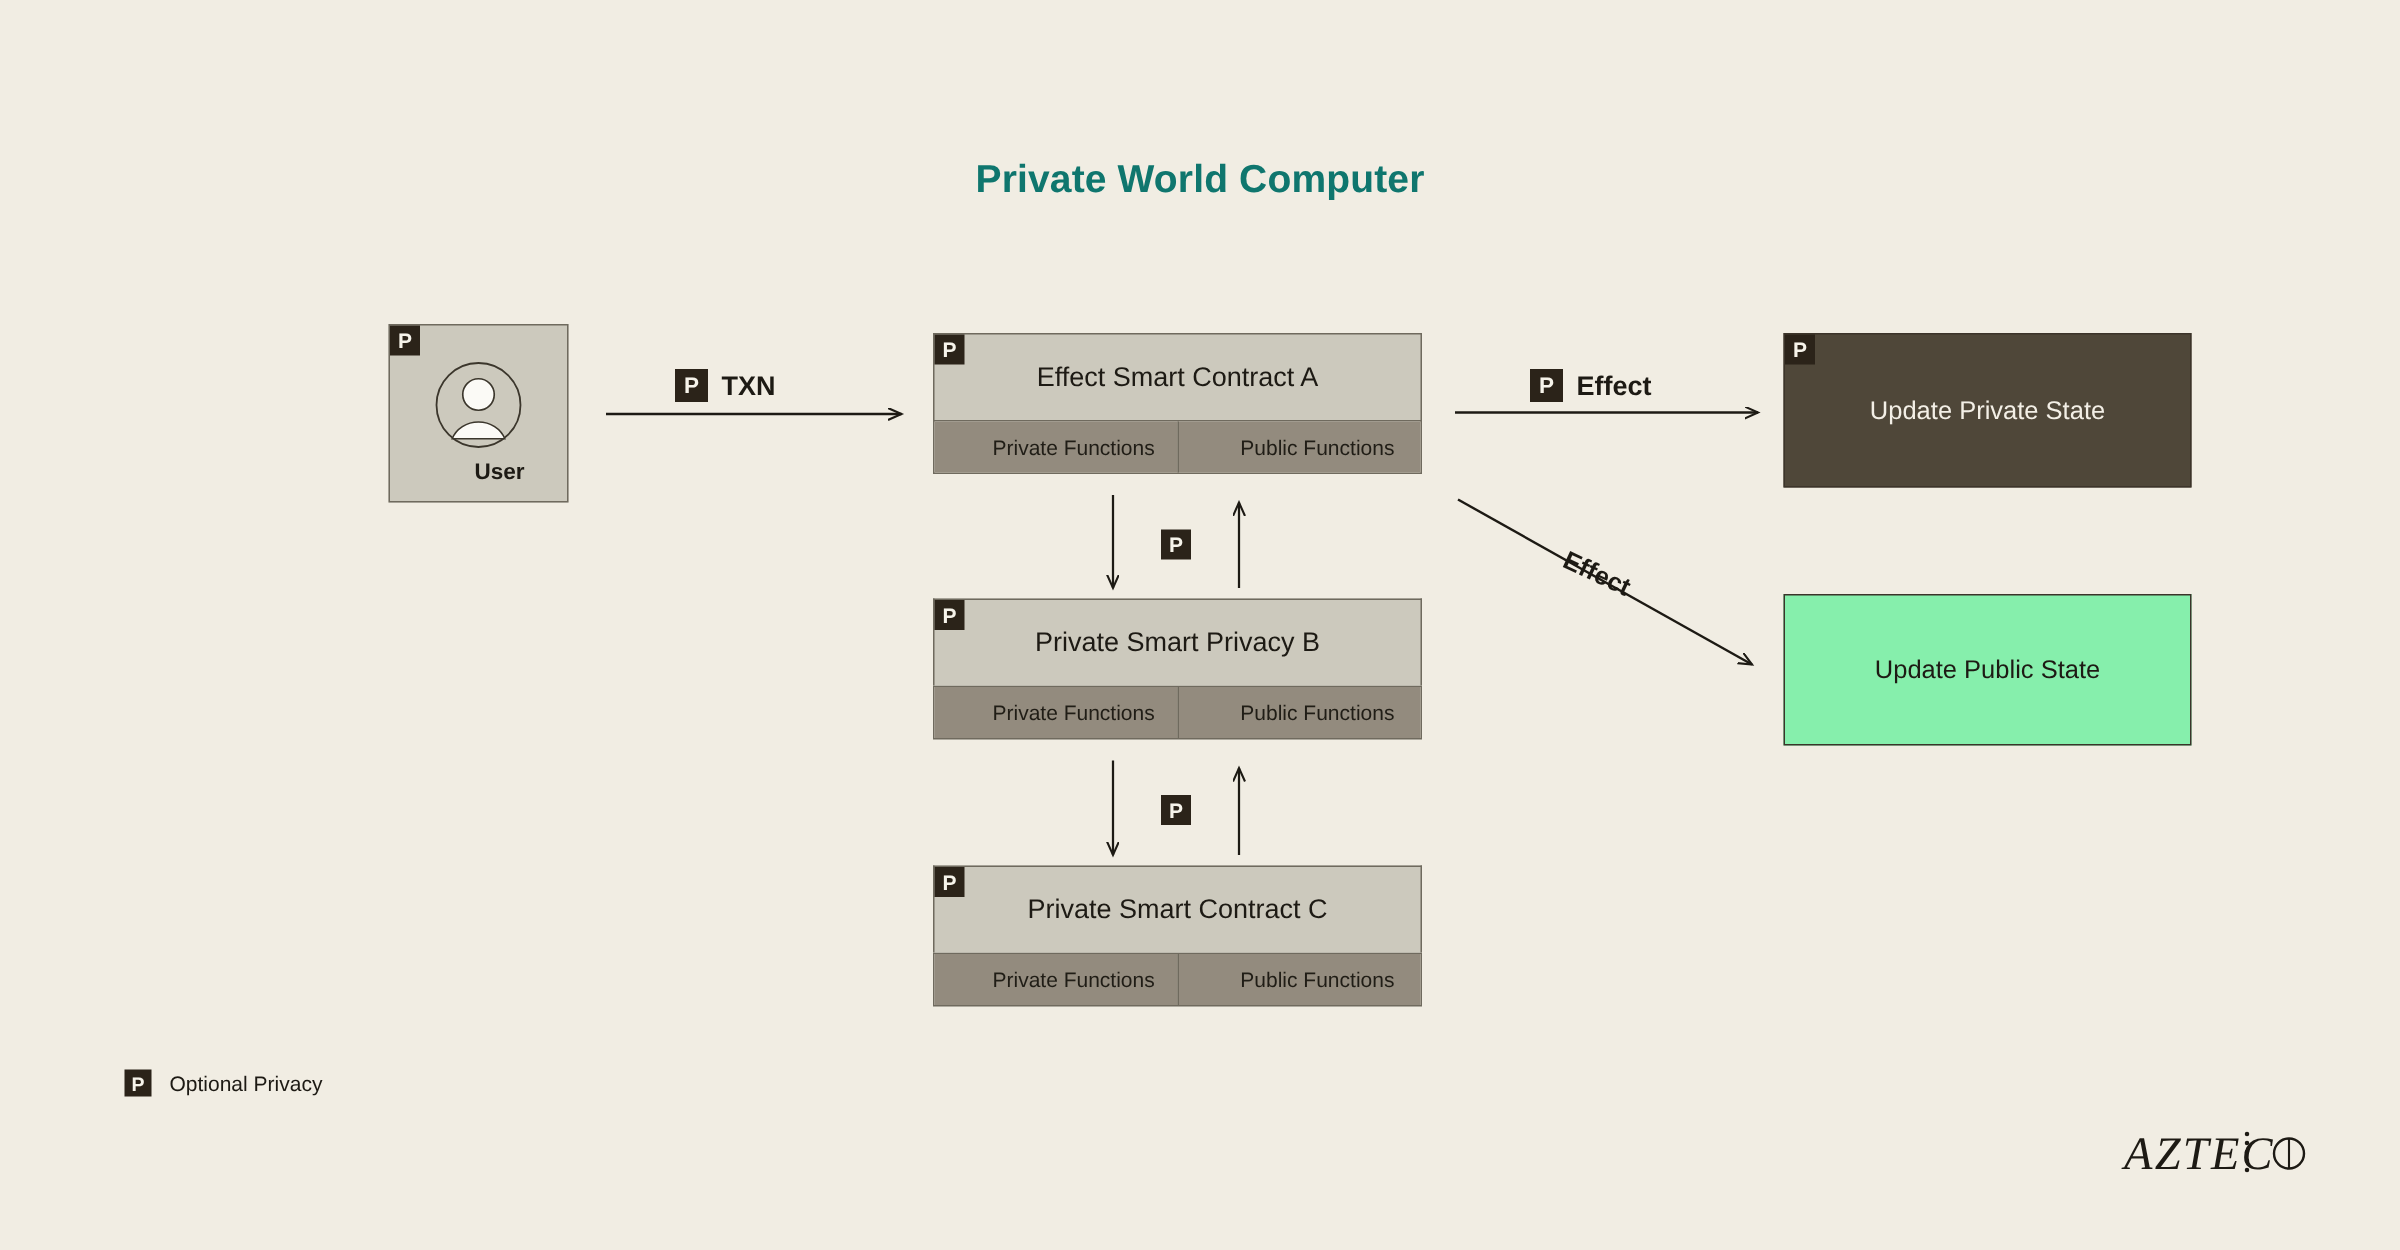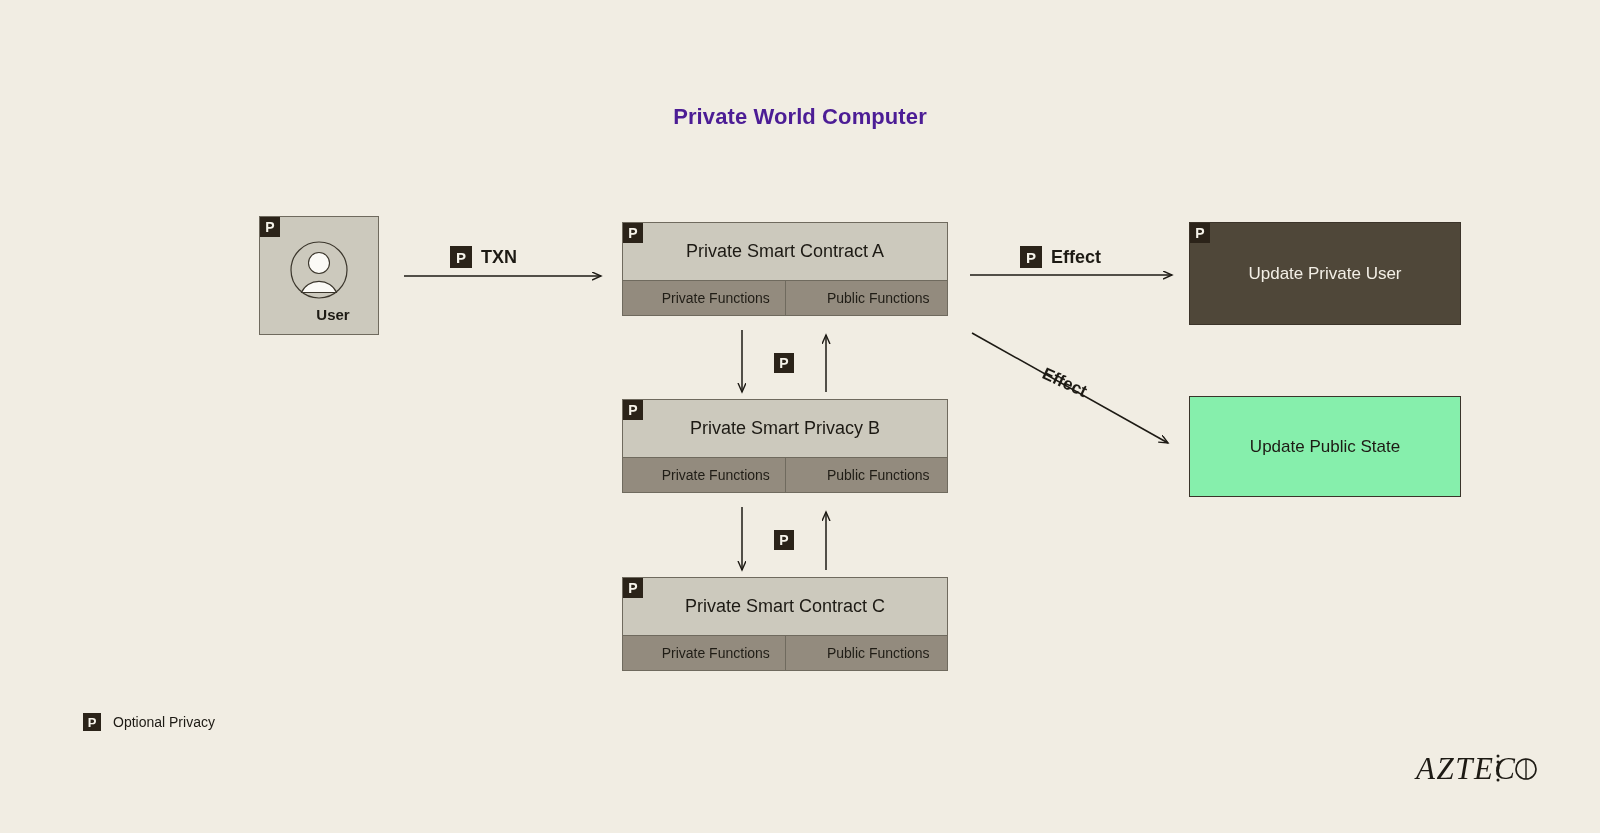--- a/index.html
+++ b/index.html
@@ -10,22 +10,22 @@
     color:#1d1a14;
     overflow:hidden;
     position:relative;
   }
   .stage{position:absolute;inset:0;}
 
   
   .title{
     position:absolute;top:104px;left:0;width:1600px;
     text-align:center;
-    font-size:22px;font-weight:bold;letter-spacing:.1px;
-    color:#4c1d95;
+    font-size:26px;font-weight:bold;letter-spacing:.1px;
+    color:#0f766e;
   }
 
   
   .pbadge{
     display:inline-flex;align-items:center;justify-content:center;
     background:#2b2319;color:#f6f3ea;
     font-weight:bold;line-height:1;
     font-family:"Liberation Sans", sans-serif;
   }
   .pbadge.sq20{width:20px;height:20px;font-size:14px;}
@@ -173,21 +173,21 @@
   <div class="arrowlabel lab-effect-diag">
     <span>Effect</span>
   </div>
 
   <span class="pbadge sq20 mid-badge b1">P</span>
   <span class="pbadge sq20 mid-badge b2">P</span>
 
   <div class="contract" style="top:222px">
     <div class="c-head">
       <span class="pbadge sq20 badge-corner">P</span>
-      <span>Private Smart Contract A</span>
+      <span>Effect Smart Contract A</span>
     </div>
     <div class="c-funcs">
       <div class="c-func">Private Functions</div>
       <div class="c-func">Public Functions</div>
     </div>
   </div>
 
   <div class="contract" style="top:399px">
     <div class="c-head">
       <span class="pbadge sq20 badge-corner">P</span>
@@ -205,21 +205,21 @@
       <span>Private Smart Contract C</span>
     </div>
     <div class="c-funcs">
       <div class="c-func">Private Functions</div>
       <div class="c-func">Public Functions</div>
     </div>
   </div>
 
   <div class="statebox private">
     <span class="pbadge sq20 badge-corner">P</span>
-    <span>Update Private User</span>
+    <span>Update Private State</span>
   </div>
 
   <div class="statebox public">
     <span>Update Public State</span>
   </div>
 
   <div class="legend">
     <span class="pbadge sq18">P</span>
     <span>Optional Privacy</span>
   </div>

